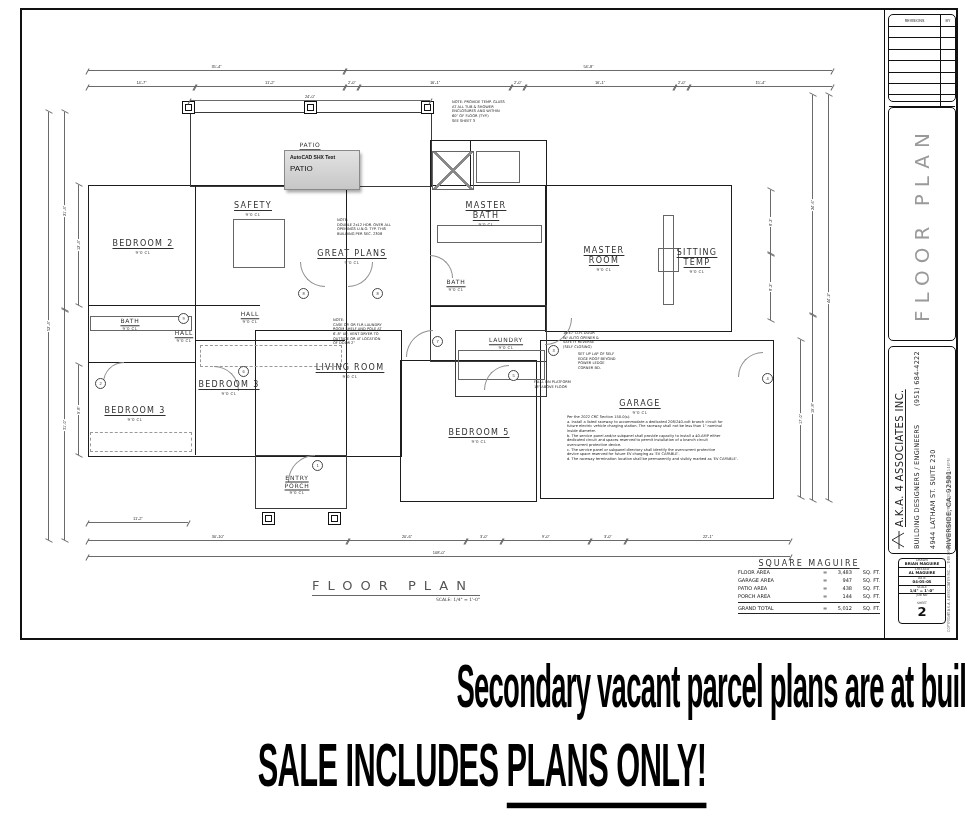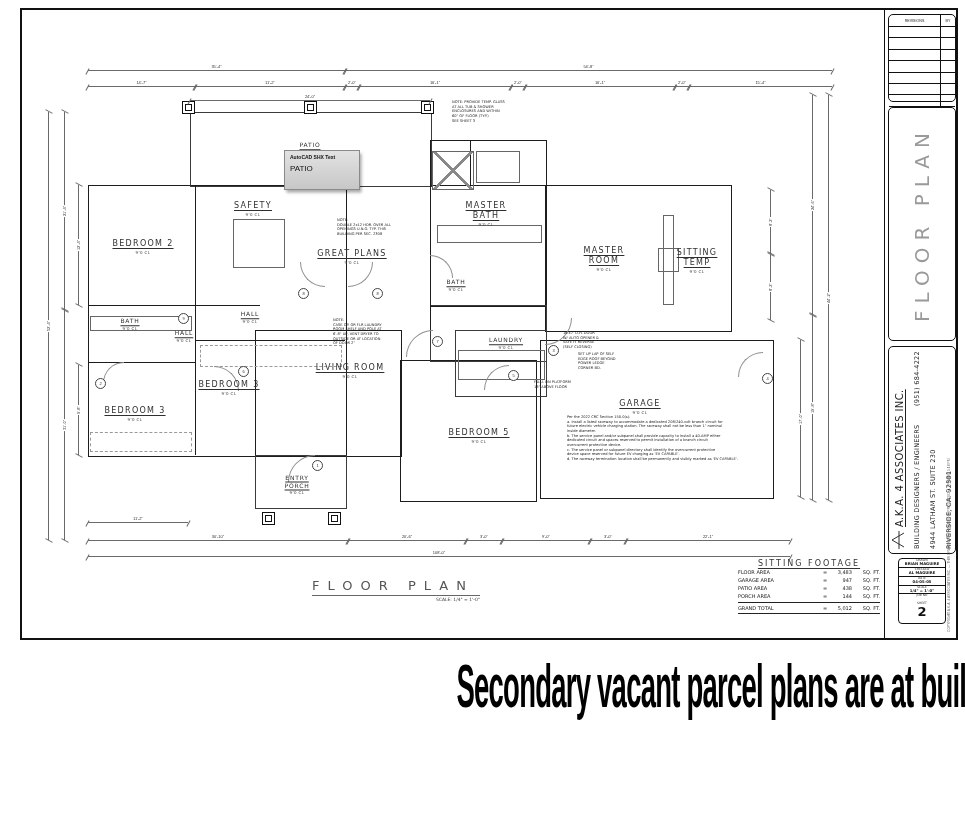--- a/index.html
+++ b/index.html
@@ -115,21 +115,21 @@
       <div class="t1">AutoCAD SHX Text</div>
       <div class="t2">PATIO</div>
     </div>
 
     <div class="ptitle">
       <div class="big">FLOOR PLAN</div>
       <div class="scale">SCALE: 1/4" = 1'-0"</div>
     </div>
 
     <div class="sqft">
-      <div class="ttl">SITTING FOOTAGE</div>
+      <div class="ttl">SQUARE MAGUIRE</div>
       <div id="sqft-rows">
           <div class="row">
             <span class="n">FLOOR AREA</span>
             <span class="e">=</span>
             <span class="v">3,483</span>
             <span class="u">SQ. FT.</span>
           </div>
           <div class="row">
             <span class="n">GARAGE AREA</span>
             <span class="e">=</span>
@@ -492,15 +492,18 @@
       <div class="sheetnum">2</div>
     </div>
   </div>
 
   <div class="micro">COPYRIGHT A.K.A. 4 ASSOCIATES INC. — THIS DRAWING MAY NOT BE REPRODUCED — PRINTED 5:18 PM</div>
 
   <div class="banner">
     <div class="b1">
       <span class="txt">Secondary vacant parcel plans are at building department for approval.</span>
     </div>
+    <div class="b2">
+      <span class="txt"><span>SALE INCLUDES </span><span class="ul">PLANS ONLY!</span></span>
+    </div>
   </div>
 
 </div>
 
 </body></html>

